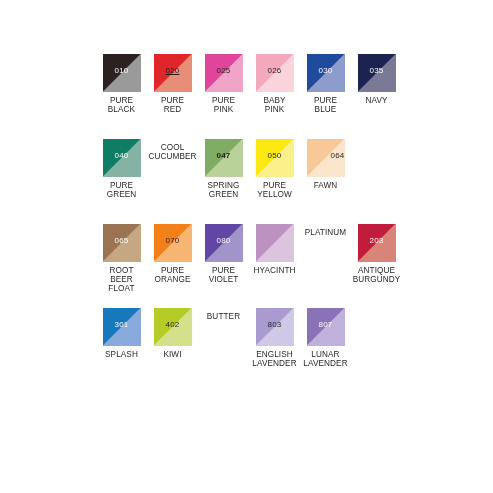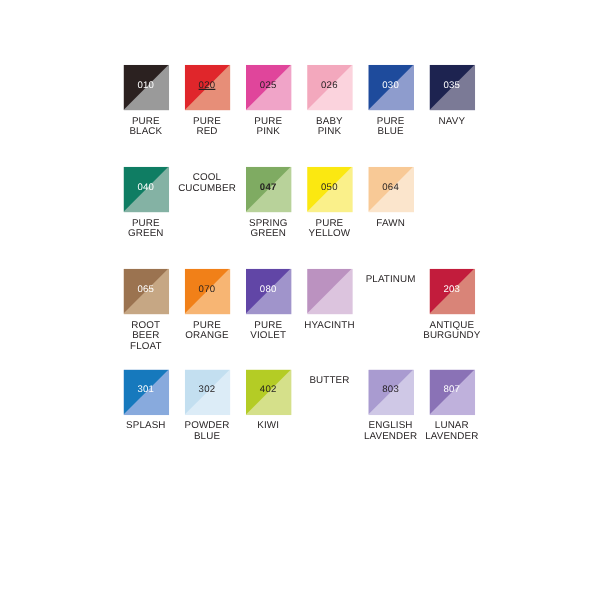--- a/index.html
+++ b/index.html
@@ -160,21 +160,21 @@
             <div class="tri-light" style="background: rgb(250, 240, 138);"></div>
             <div class="tri-dark" style="background: rgb(251, 232, 17);"></div>
             <div class="code" style="color: rgb(35, 31, 32);">050</div>
           </div>
           <div class="name">PURE YELLOW</div>
         </div>
         <div class="cell">
           <div class="swatch">
             <div class="tri-light" style="background: rgb(251, 229, 204);"></div>
             <div class="tri-dark" style="background: rgb(248, 201, 150);"></div>
-            <div class="code" style="color: rgb(35, 31, 32);">064</div>
+            <div class="code" style="color: rgb(35, 31, 32); padding-left: 12px;">064</div>
           </div>
           <div class="name">FAWN</div>
         </div>
       </div>
       <div style="height: 24px;"></div>
       <div class="row">
         <div class="cell">
           <div class="swatch">
             <div class="tri-light" style="background: rgb(198, 167, 132);"></div>
             <div class="tri-dark" style="background: rgb(155, 115, 80);"></div>
@@ -220,28 +220,20 @@
       </div>
       <div style="height: 14px;"></div>
       <div class="row">
         <div class="cell">
           <div class="swatch">
             <div class="tri-light" style="background: rgb(136, 170, 221);"></div>
             <div class="tri-dark" style="background: rgb(22, 121, 189);"></div>
             <div class="code" style="color: rgb(255, 255, 255);">301</div>
           </div>
           <div class="name">SPLASH</div>
-        </div>
-        <div class="cell">
-          <div class="swatch">
-            <div class="tri-light" style="background: rgb(220, 236, 247);"></div>
-            <div class="tri-dark" style="background: rgb(195, 223, 240);"></div>
-            <div class="code" style="color: rgb(35, 31, 32);">302</div>
-          </div>
-          <div class="name">POWDER BLUE</div>
         </div>
         <div class="cell">
           <div class="swatch">
             <div class="tri-light" style="background: rgb(213, 224, 138);"></div>
             <div class="tri-dark" style="background: rgb(180, 204, 37);"></div>
             <div class="code" style="color: rgb(35, 31, 32);">402</div>
           </div>
           <div class="name">KIWI</div>
         </div>
         <div class="cell">

